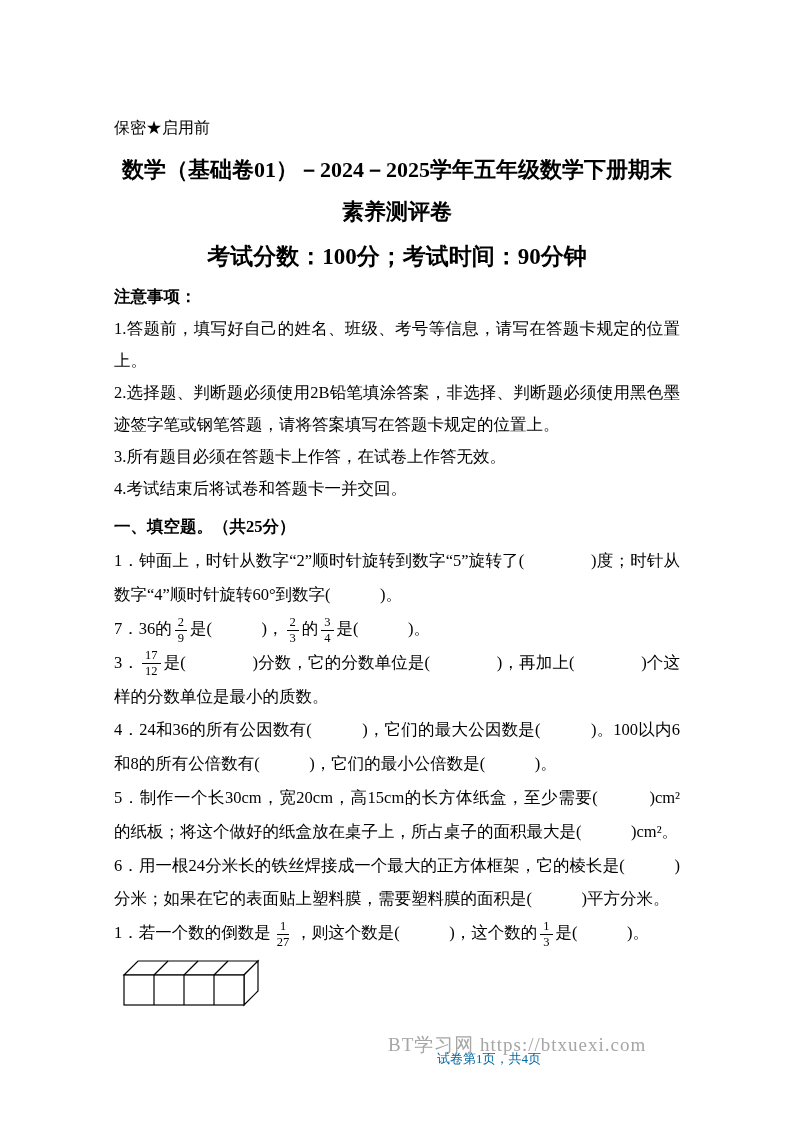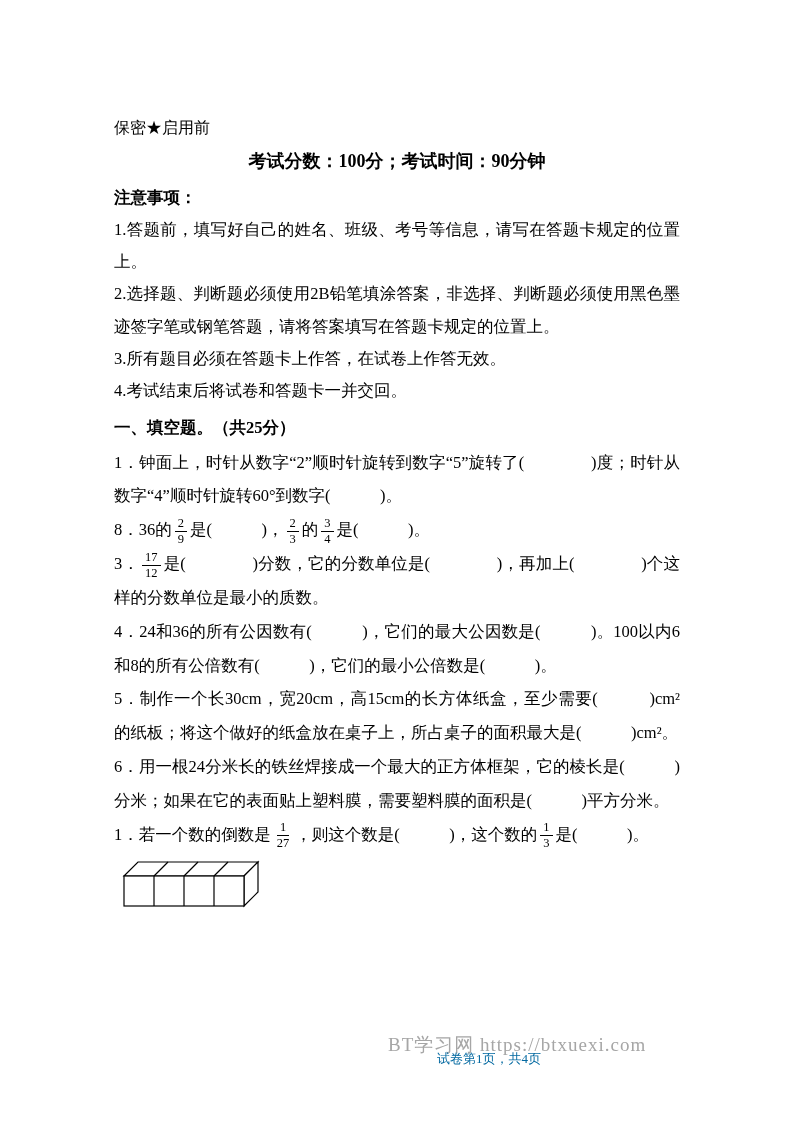--- a/index.html
+++ b/index.html
@@ -11,21 +11,21 @@
     color:#000;
     overflow:hidden;
   }
   .content{
     position:absolute;
     left:114px;top:118px;
     width:566px;
   }
   .secrecy{font-weight:normal;font-size:16px;margin:0 0 10px 0;}
   .title{font-weight:bold;font-size:22px;text-align:center;line-height:1.9;margin:4px 0 2px 0;}
-  .exam-info{font-weight:bold;font-size:18px;text-align:center;margin:8px 0 6px 0;}
+  .exam-info{font-weight:bold;font-size:23px;text-align:center;margin:8px 0 6px 0;}
   .notice-title{font-weight:bold;font-size:16.5px;margin:8px 0 0 0;line-height:2;}
   .notice{font-weight:normal;font-size:16.5px;margin:0;line-height:1.95;text-align:justify;}
   .section{font-weight:bold;font-size:16.5px;margin:4px 0 0 0;line-height:2.1;}
   .q{font-size:16.5px;margin:0;line-height:2.05;text-align:justify;}
   .frac{
     display:inline-flex;flex-direction:column;align-items:center;
     vertical-align:middle;font-size:12.5px;line-height:1.2;margin:0 3px;
   }
   .frac .num{border-bottom:1px solid #000;padding:0 3px;}
   .frac .den{padding:0 3px;}
@@ -41,37 +41,41 @@
   }
 </style>
 </head>
 <body>
 
 <div class="page">
   <div class="content">
 
     <p class="secrecy">保密★启用前</p>
 
+    <div class="title">
+      <div>数学（基础卷01）－2024－2025学年五年级数学下册期末</div>
+      <div>素养测评卷</div>
+    </div>
 
     <p class="exam-info">考试分数：100分；考试时间：90分钟</p>
 
     <p class="notice-title">注意事项：</p>
     <p class="notice">1.答题前，填写好自己的姓名、班级、考号等信息，请写在答题卡规定的位置上。</p>
     <p class="notice">2.选择题、判断题必须使用2B铅笔填涂答案，非选择、判断题必须使用黑色墨迹签字笔或钢笔答题，请将答案填写在答题卡规定的位置上。</p>
     <p class="notice">3.所有题目必须在答题卡上作答，在试卷上作答无效。</p>
     <p class="notice">4.考试结束后将试卷和答题卡一并交回。</p>
 
     <p class="section">一、填空题。（共25分）</p>
 
     <p class="q">
       <span>1．钟面上，时针从数字“2”顺时针旋转到数字“5”旋转了(　　　　)度；时针从数字“4”顺时针旋转60°到数字(　　　)。</span>
     </p>
 
     <p class="q">
-      <span>8．36的</span><span class="frac">
+      <span>7．36的</span><span class="frac">
           <span class="num">2</span>
           <span class="den">9</span>
         </span><span>是(　　　)，</span><span class="frac">
           <span class="num">2</span>
           <span class="den">3</span>
         </span><span>的</span><span class="frac">
           <span class="num">3</span>
           <span class="den">4</span>
         </span><span>是(　　　)。</span>
     </p>

